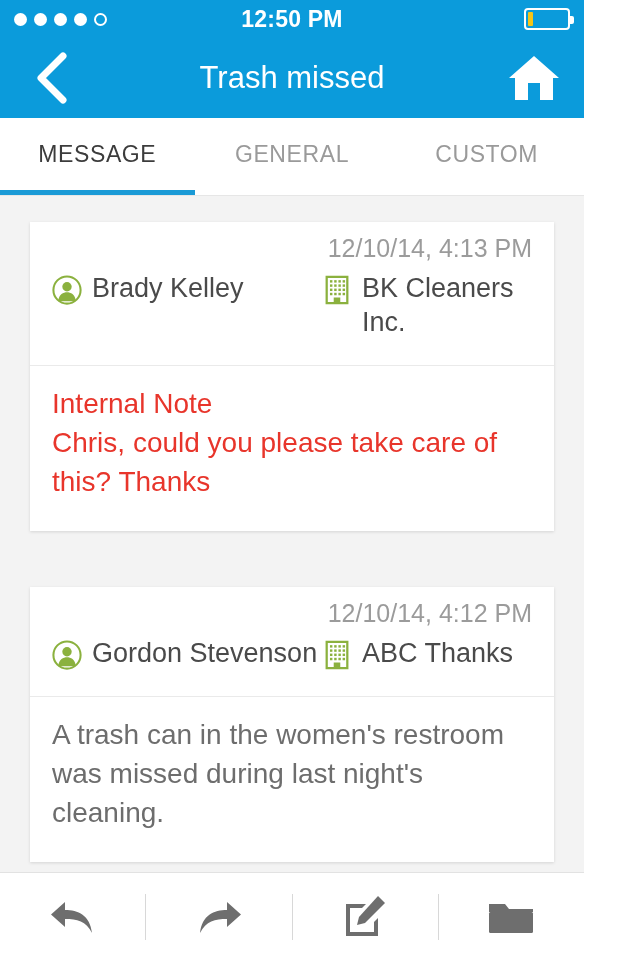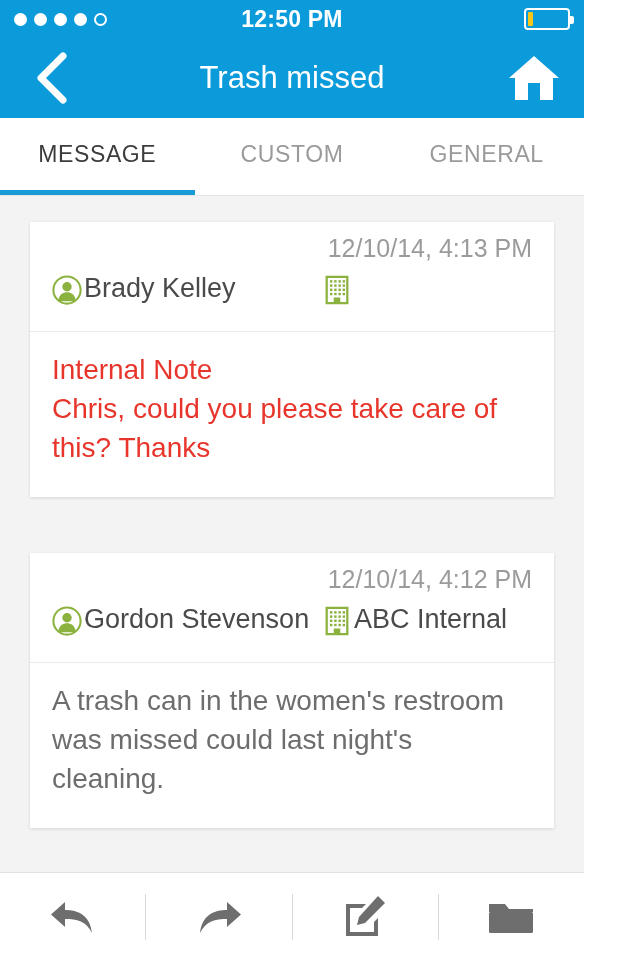--- a/index.html
+++ b/index.html
@@ -175,21 +175,21 @@
     margin-bottom: 8px;
     white-space: nowrap;
   }
   .card-meta {
     display: flex;
     align-items: flex-start;
   }
   .meta-person, .meta-company {
     display: flex;
     align-items: flex-start;
-    gap: 2px;
+    gap: 10px;
   }
   .meta-person { width: 270px; flex: 0 0 270px; }
   .meta-company { flex: 1 1 auto; }
   .meta-icon {
     flex: 0 0 auto;
     width: 30px;
     height: 30px;
     margin-top: 4px;
   }
   .meta-text {
@@ -266,24 +266,24 @@
         <path d="M26 1 L51 23 L45 23 L45 45 L32 45 L32 28 L20 28 L20 45 L7 45 L7 23 L1 23 Z" fill="#ffffff"></path>
       </svg>
     </div>
   </div>
 
   <div class="tabbar">
     <div class="tab active">
       <span>MESSAGE</span>
     </div>
     <div class="tab">
+      <span>GENERAL</span>
+    </div>
+    <div class="tab">
       <span>CUSTOM</span>
-    </div>
-    <div class="tab">
-      <span>GENERAL</span>
     </div>
   </div>
 
   <div class="content">
 
     <div class="card">
       <div class="card-head">
         <div class="card-date">12/10/14, 4:13 PM</div>
         <div class="card-meta">
           <div class="meta-person">
@@ -310,20 +310,21 @@
                   <rect x="13" y="14.5" width="2.6" height="2.6"></rect>
                 <rect x="17.5" y="14.5" width="2.6" height="2.6"></rect>
                   <rect x="22" y="14.5" width="2.6" height="2.6"></rect>
                 <rect x="8.5" y="19" width="2.6" height="2.6"></rect>
                   <rect x="13" y="19" width="2.6" height="2.6"></rect>
                 <rect x="17.5" y="19" width="2.6" height="2.6"></rect>
                   <rect x="22" y="19" width="2.6" height="2.6"></rect>
                 <rect x="12.5" y="24" width="7" height="6"></rect>
               </g>
             </svg>
+            <span class="meta-text">BK Cleaners Inc.</span>
           </div>
         </div>
       </div>
       <div class="card-body">
         <div class="body-text note">Internal Note
 Chris, could you please take care of this? Thanks</div>
       </div>
     </div>
 
     <div class="card">
@@ -354,26 +355,26 @@
                   <rect x="13" y="14.5" width="2.6" height="2.6"></rect>
                 <rect x="17.5" y="14.5" width="2.6" height="2.6"></rect>
                   <rect x="22" y="14.5" width="2.6" height="2.6"></rect>
                 <rect x="8.5" y="19" width="2.6" height="2.6"></rect>
                   <rect x="13" y="19" width="2.6" height="2.6"></rect>
                 <rect x="17.5" y="19" width="2.6" height="2.6"></rect>
                   <rect x="22" y="19" width="2.6" height="2.6"></rect>
                 <rect x="12.5" y="24" width="7" height="6"></rect>
               </g>
             </svg>
-            <span class="meta-text">ABC Internal</span>
+            <span class="meta-text">ABC Thanks</span>
           </div>
         </div>
       </div>
       <div class="card-body">
-        <div class="body-text">A trash can in the women's restroom was missed could last night's cleaning.</div>
+        <div class="body-text">A trash can in the women's restroom was missed during last night's cleaning.</div>
       </div>
     </div>
 
   </div>
 
   <div class="toolbar">
     <div class="tool-btn">
       <svg width="50" height="42" viewBox="0 0 50 42">
         <path d="M17 6 L17 14 C30 14 42 19 44 37 C38 25 29 23 17 23 L17 31 L3 18.5 Z" fill="#6e6e6e"></path>
       </svg>

